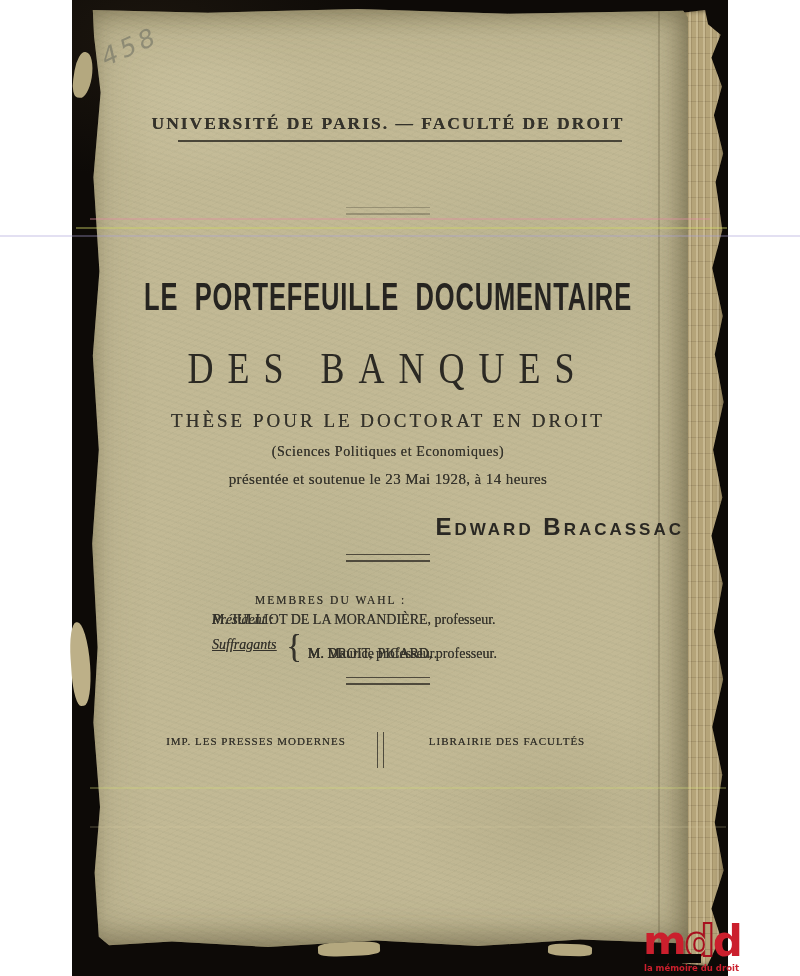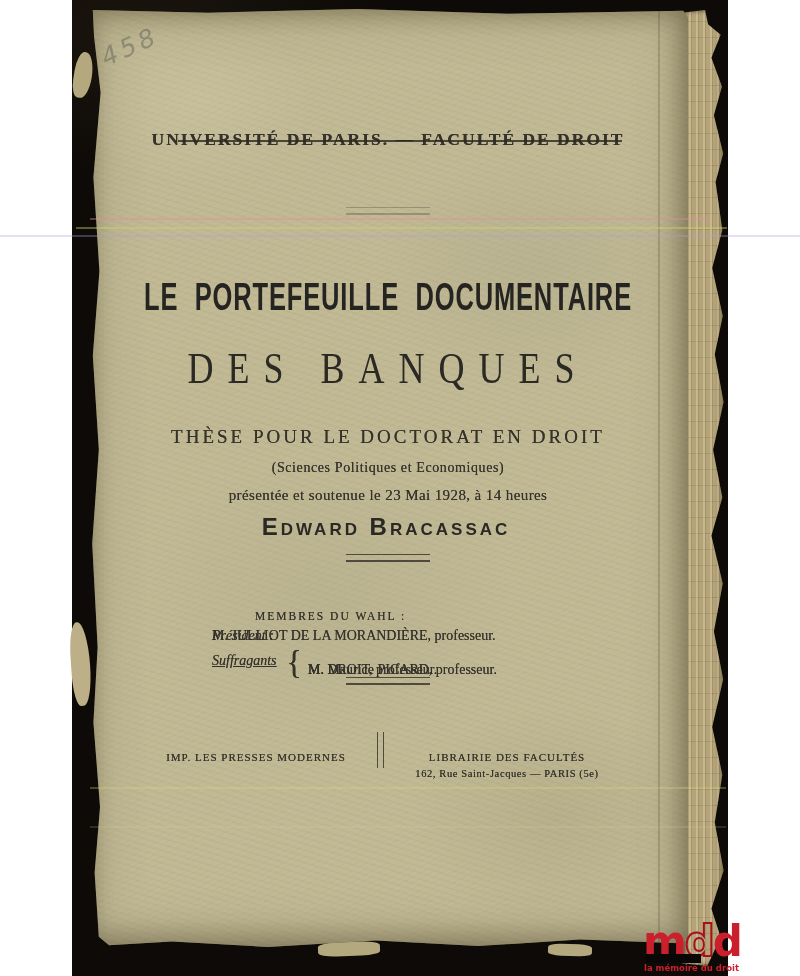--- a/index.html
+++ b/index.html
@@ -41,21 +41,21 @@
     box-shadow:inset 0 0 55px rgba(85,78,50,.30), inset -10px 0 25px rgba(85,72,45,.25),
                inset 0 -14px 25px rgba(70,62,40,.28), inset 0 10px 18px rgba(90,80,52,.22);
     clip-path:polygon(.8% .2%,20% .5%,45% .1%,70% .6%,99.2% .3%,100% 1%,100% 99%,98.5% 99.5%,82% 99.1%,65% 99.8%,48% 99.2%,30% 99.9%,14% 99.3%,3.5% 99.7%,1.8% 98.8%,1.1% 92%,2% 85%,.9% 76%,1.6% 68%,.7% 57%,1.8% 47%,.8% 37%,1.9% 28%,.9% 18%,2.1% 9%,1% 3%);}
 
   .page *{position:absolute;}
   .crease{left:570px;top:0;width:2px;height:100%;background:rgba(70,60,38,.22);}
 
   .pencil{left:12px;top:24px;font-family:"DejaVu Sans",sans-serif;font-style:italic;
     font-size:25px;letter-spacing:4px;color:rgba(104,106,94,.55);transform:rotate(-24deg);}
 
-  .ink{color:var(--ink,#34322b);text-shadow:0 0 .5px rgba(40,38,30,.75);margin-top:16px;}
+  .ink{color:var(--ink,#34322b);text-shadow:0 0 .5px rgba(40,38,30,.75);}
 
   .header{left:0;right:0;top:104px;text-align:center;font-weight:bold;font-size:17.5px;
     letter-spacing:2px;line-height:22px;}
   .header-rule{left:90px;top:132px;width:444px;height:2px;background:rgba(42,40,33,.8);}
 
   .orn{left:50%;width:84px;height:5px;transform:translateX(-50%);
     border-top:1px solid rgba(45,42,35,.9);border-bottom:2px solid rgba(45,42,35,.9);}
   .orn-top{top:199px;opacity:.3;}
   .orn-mid{top:546px;opacity:.85;}
   .orn-bot{top:669px;opacity:.85;}
@@ -63,21 +63,21 @@
   .title1{left:0;right:0;top:266px;text-align:center;font-family:"Liberation Sans",sans-serif;
     font-weight:bold;font-size:30px;line-height:46px;letter-spacing:1px;word-spacing:10px;
     transform:scale(.85,1.3);color:#262420;}
   .title2{left:0;right:0;top:334px;text-align:center;font-size:36px;line-height:52px;
     letter-spacing:14px;transform:scaleY(1.25);color:#2b2923;}
 
   .degree{left:0;right:0;top:398px;text-align:center;font-size:19px;line-height:30px;letter-spacing:3px;}
   .specialty{left:0;right:0;top:434px;text-align:center;font-size:14px;line-height:20px;letter-spacing:.6px;}
   .defense{left:0;right:0;top:460px;text-align:center;font-size:15px;line-height:22px;letter-spacing:.4px;}
   .par{left:0;right:0;top:490px;text-align:center;font-size:11px;line-height:14px;letter-spacing:3px;}
-  .author{left:0;right:4px;top:502px;text-align:center;font-family:"Liberation Sans",sans-serif;
+  .author{left:0;right:4px;top:502px;text-align:right;font-family:"Liberation Sans",sans-serif;
     font-weight:bold;font-variant:small-caps;font-size:24px;line-height:34px;letter-spacing:3px;color:#2a2823;}
 
   .jury-heading{left:167px;top:586px;font-size:11.5px;letter-spacing:2px;}
   .jury-president{left:124px;top:602px;font-size:14px;line-height:20px;white-space:nowrap;}
   .jury-suffragants{left:124px;top:618px;height:38px;display:flex;align-items:center;position:absolute;}
   .jury-suffragants>*{position:static;}
   .it{font-style:italic;}
   .suf-label{font-size:14px;margin-right:10px;text-decoration:underline;}
   .brace{font-size:32px;font-weight:400;transform:scaleY(1.05);margin-right:6px;color:var(--ink,#34322b);}
   .suf-lines{display:flex;flex-direction:column;}
@@ -163,21 +163,20 @@
     <div class="orn orn-bot"></div>
 
     <div class="imprint-left ink">
       <div class="imp-name">IMP. LES PRESSES MODERNES</div>
     </div>
 
     <div class="imprint-bar"></div>
 
     <div class="imprint-right ink">
       <div class="imp-name">LIBRAIRIE DES FACULTÉS</div>
-      <div class="imp-addr">162, Rue Saint-Jacques — PARIS (5e)</div>
     </div>
   </div>
 
   <div class="scanline s1"></div>
   <div class="scanline s2"></div>
   <div class="scanline s3"></div>
   <div class="scanline s4"></div>
   <div class="scanline s5"></div>
 
   <div class="mdd"><span>m</span><span class="d-outline">d</span><span>d</span></div>

